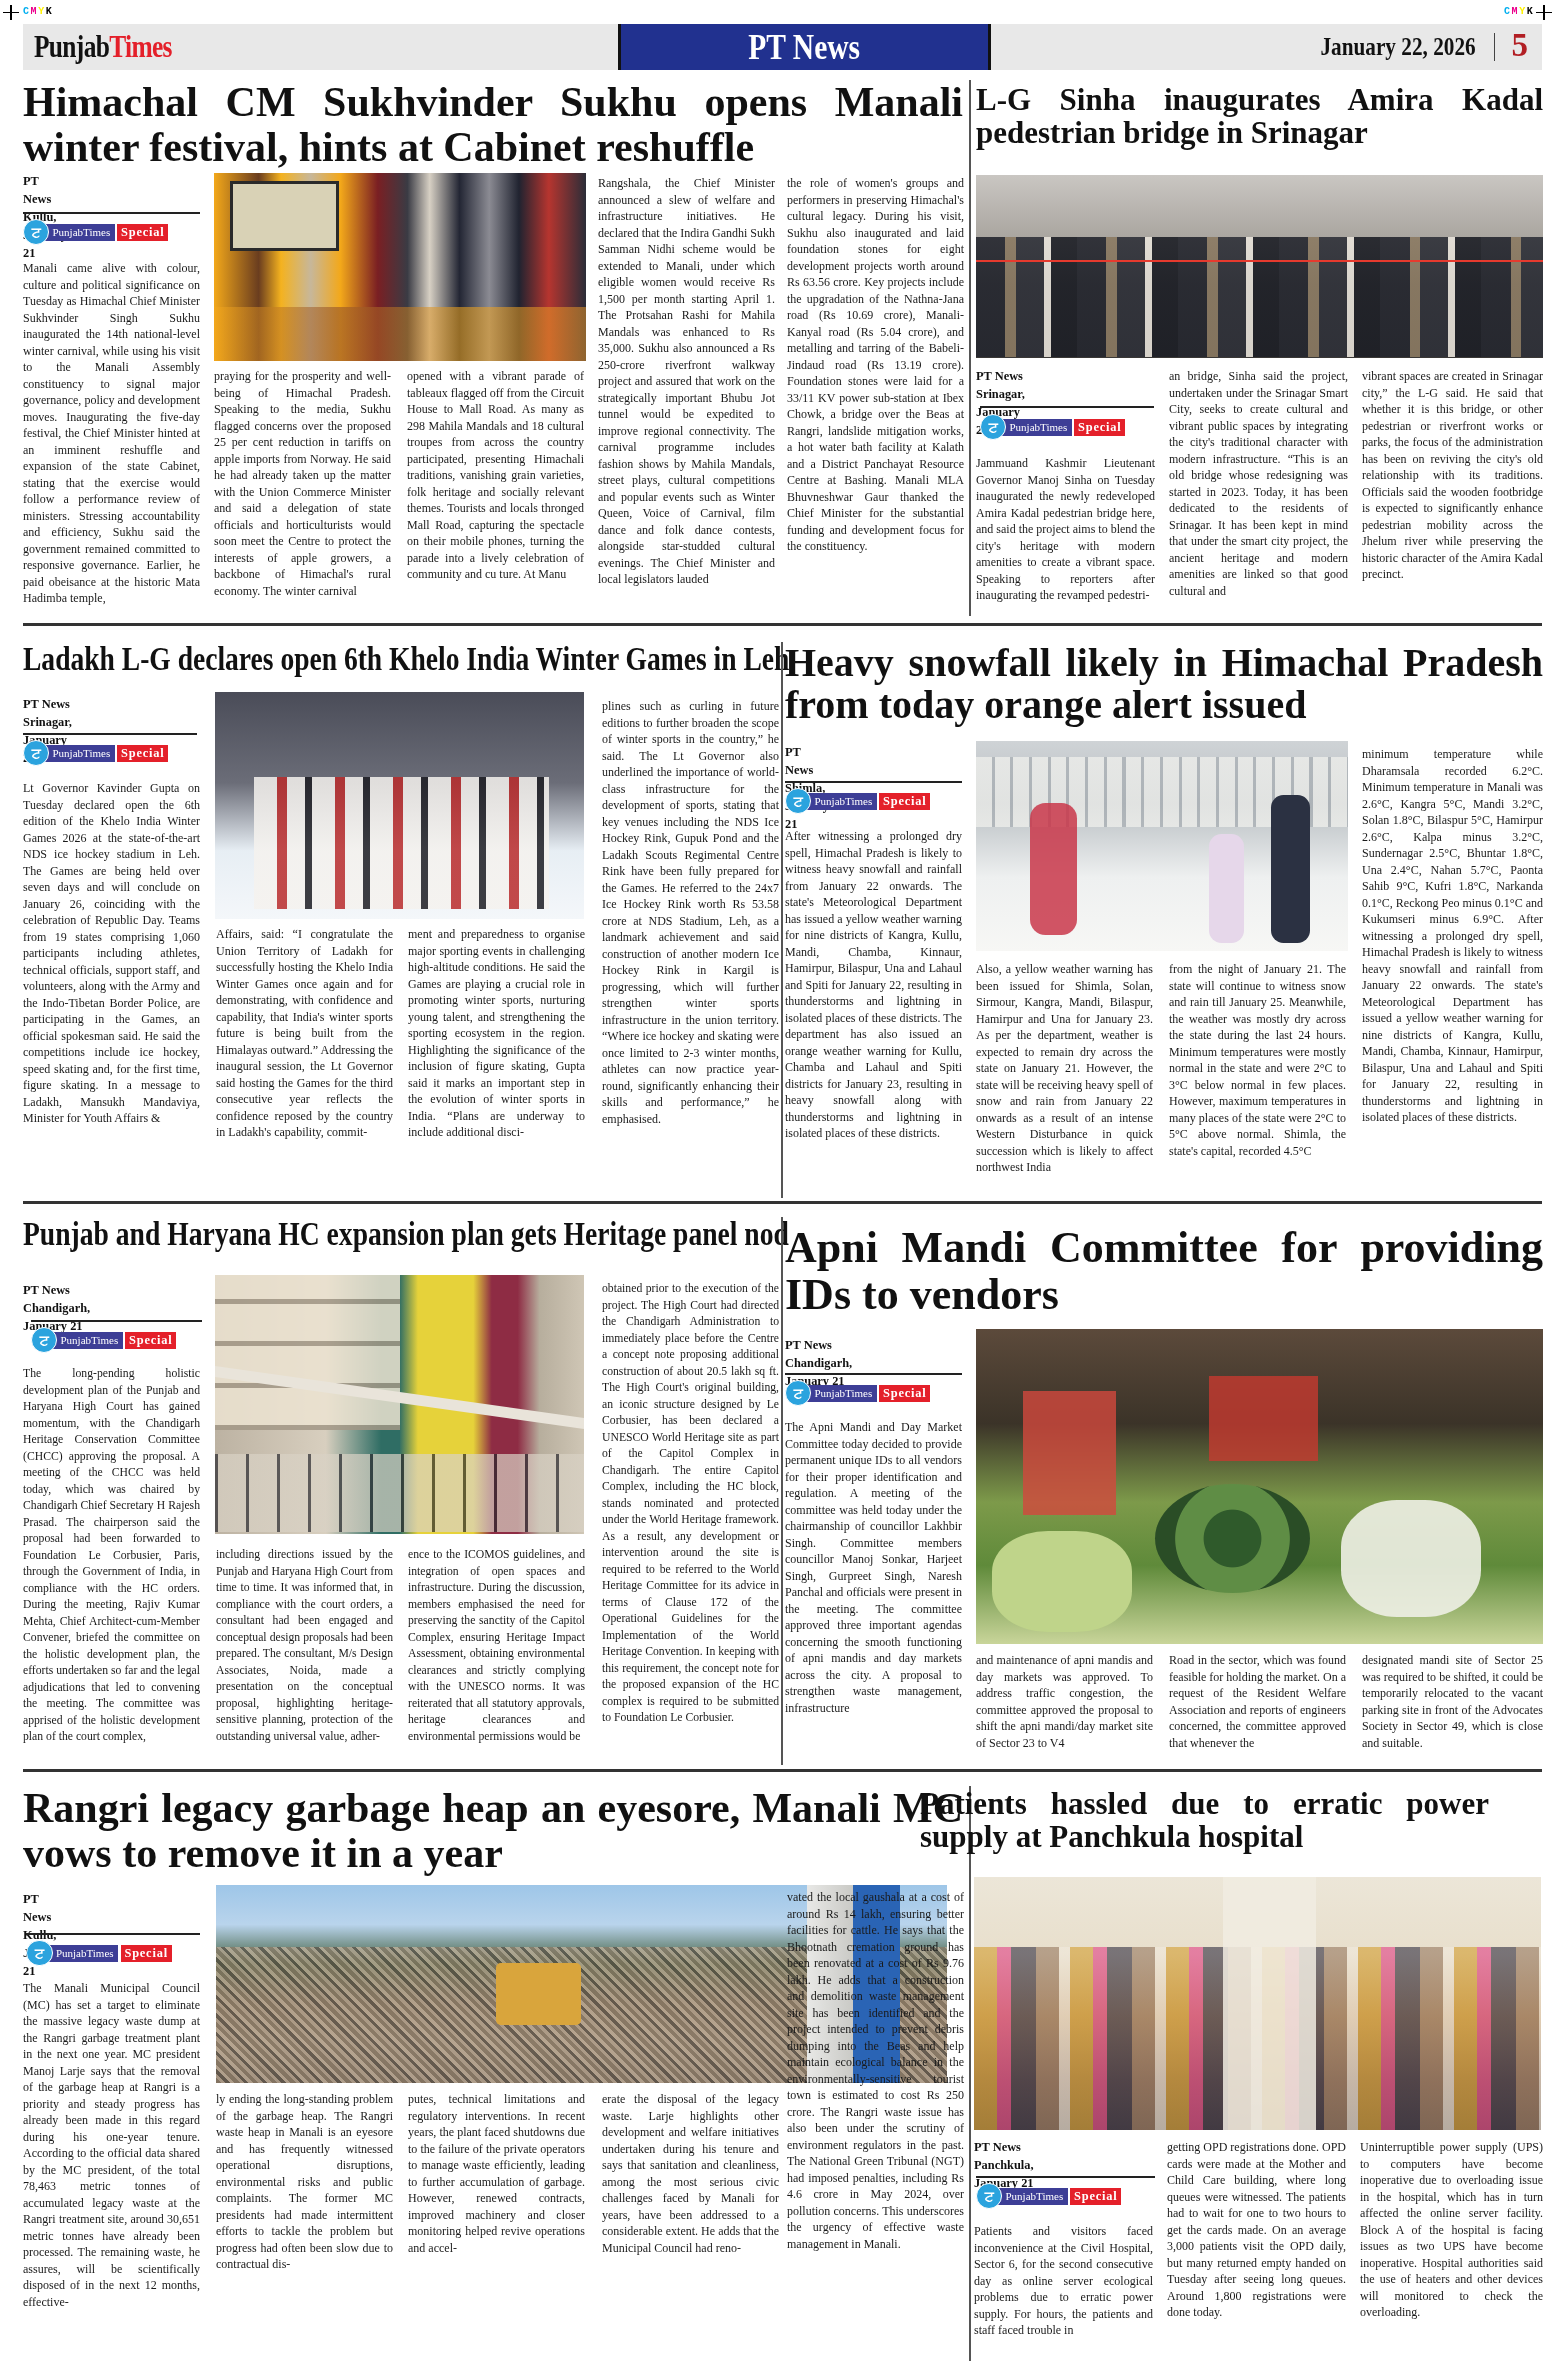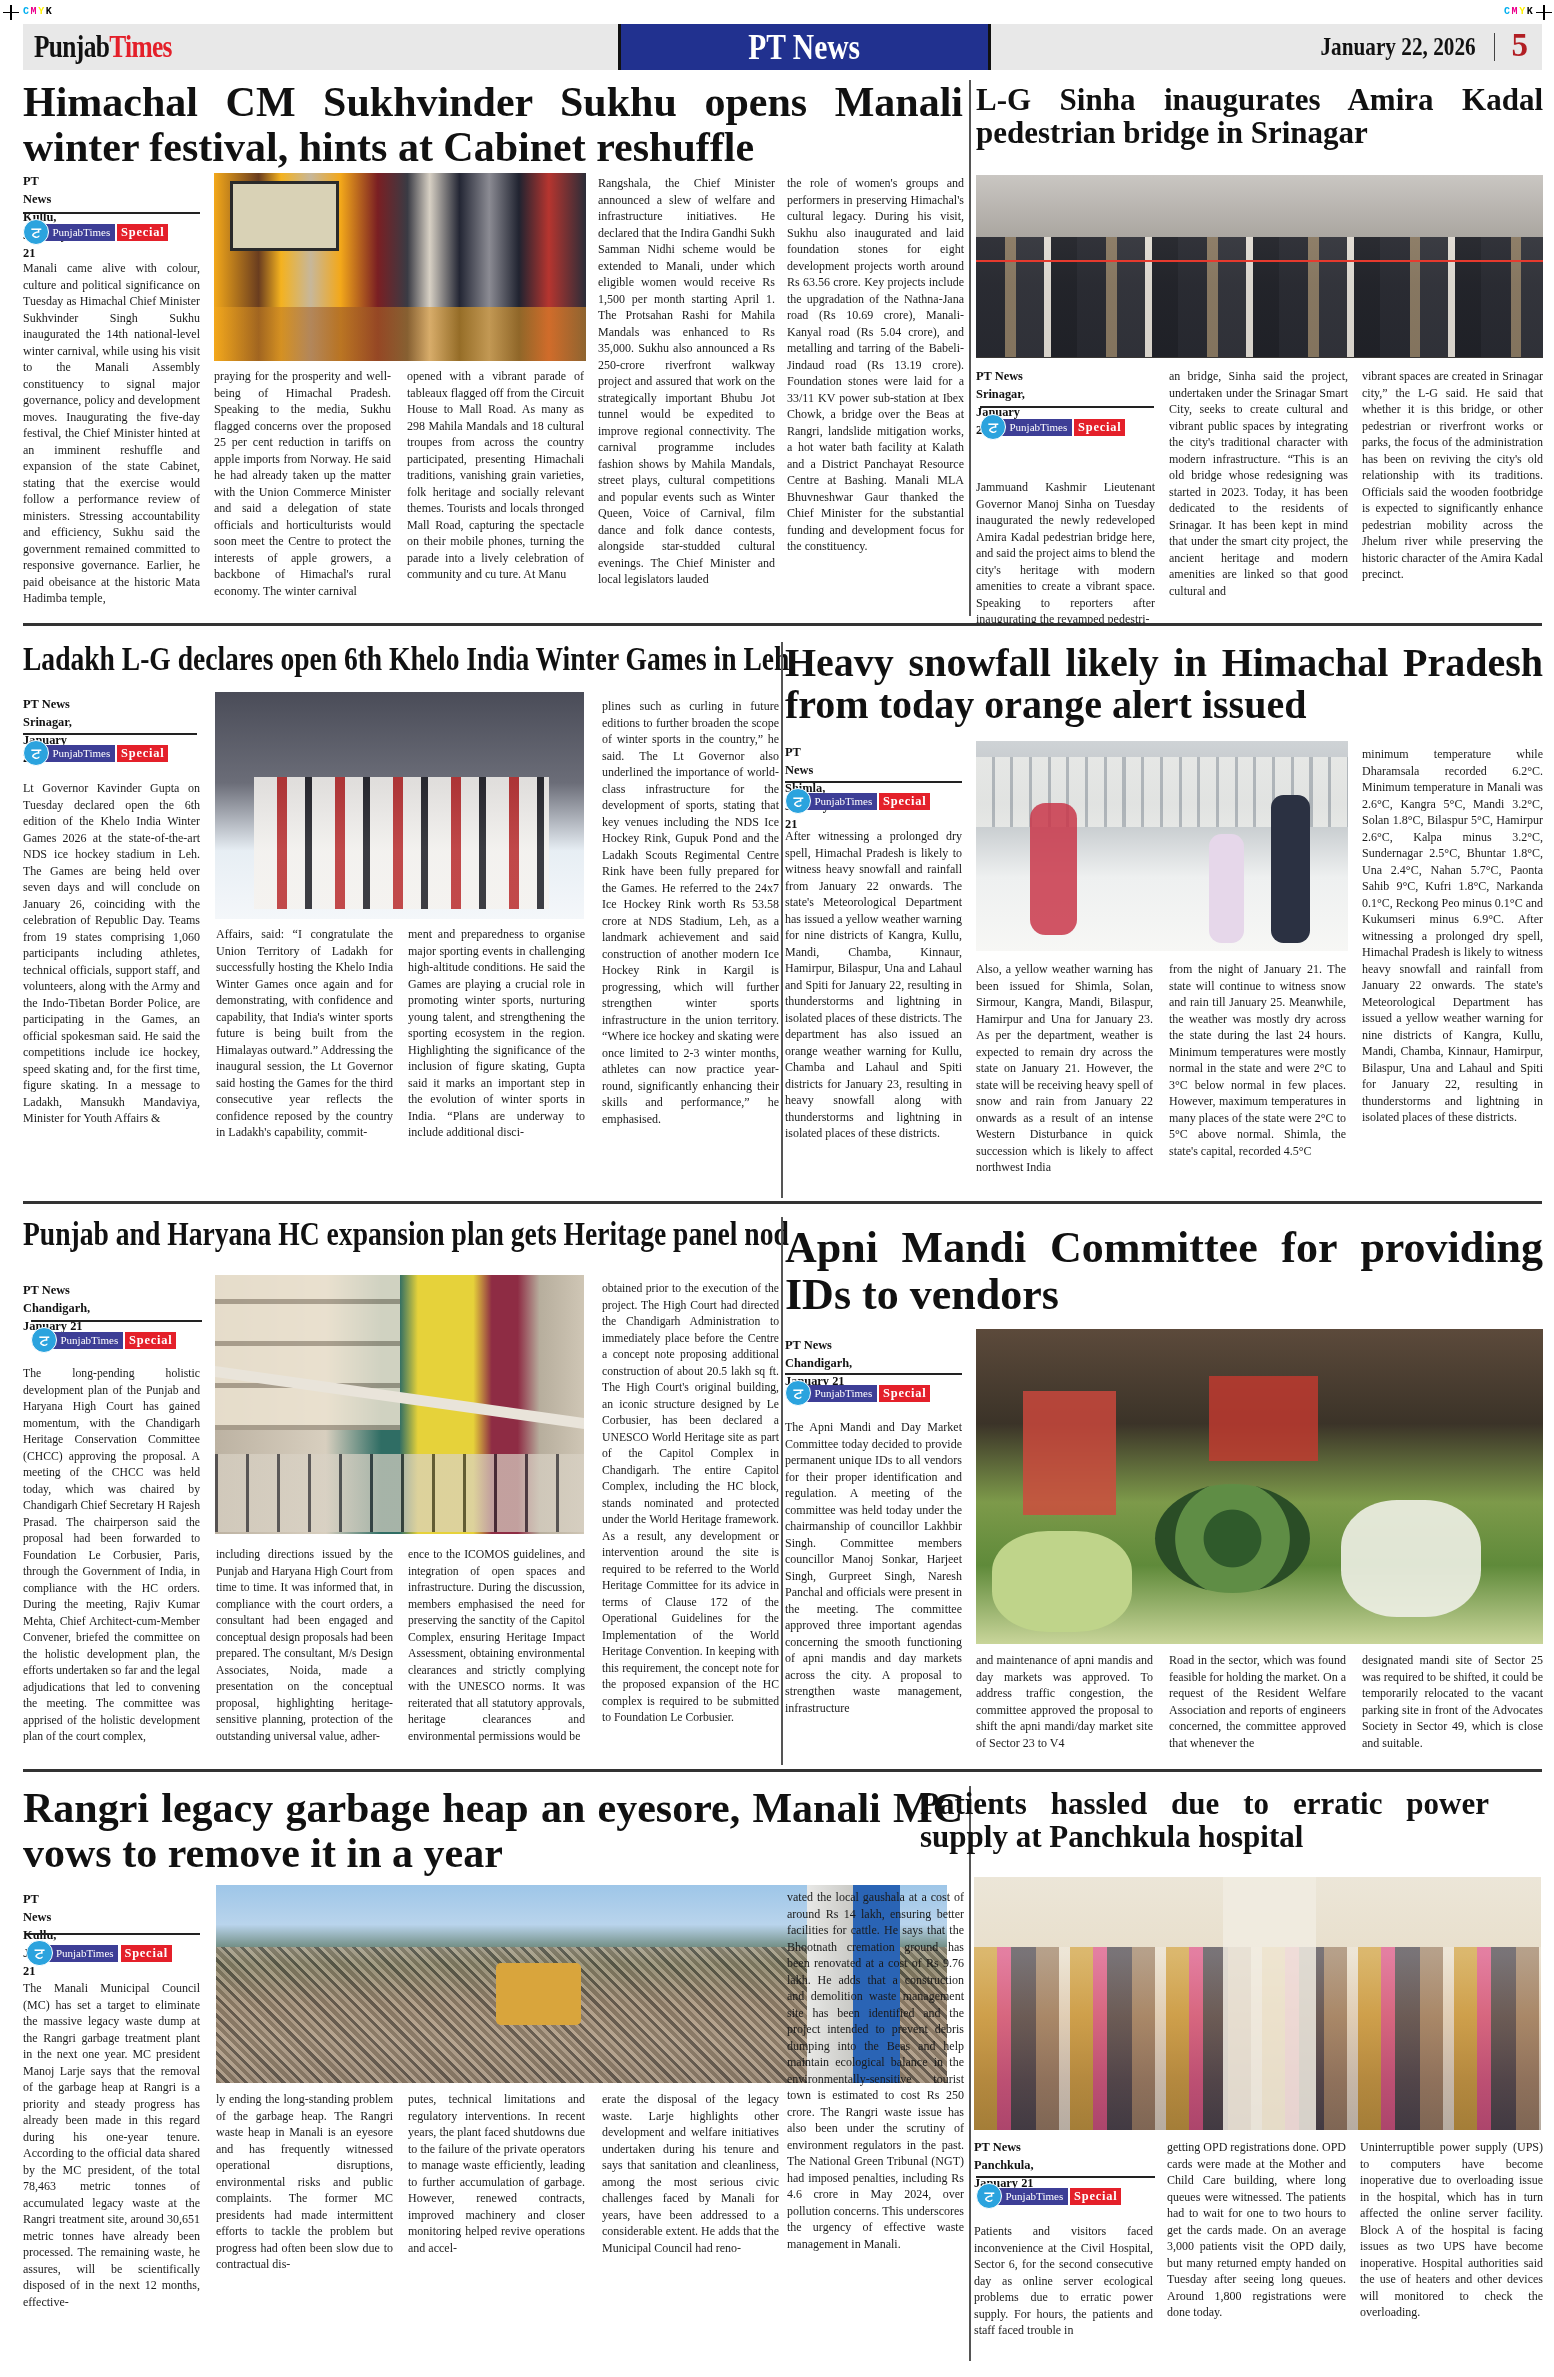--- a/index.html
+++ b/index.html
@@ -85,21 +85,21 @@
   <div class="byline" style="left:976px;top:368px;">
     <div>PT News</div>
     <div>Srinagar, January 21</div>
   </div>
   <div class="rule" style="left:980px;top:406px;width:174px;"></div>
   <div class="badge" style="left:980px;top:417px;">
     <span class="logo">ਟ</span>
     <span class="pt">PunjabTimes</span>
     <span class="sp">Special</span>
   </div>
-  <div class="col" style="left:976px;top:455px;width:179px;margin-top:24px;">Jammuand Kashmir Lieutenant Governor Manoj Sinha on Tuesday inaugurated the newly redeveloped Amira Kadal pedestrian bridge here, and said the project aims to blend the city's heritage with modern amenities to create a vibrant space. Speaking to reporters after inaugurating the revamped pedestri-</div>
+  <div class="col" style="left:976px;top:455px;width:179px;">Jammuand Kashmir Lieutenant Governor Manoj Sinha on Tuesday inaugurated the newly redeveloped Amira Kadal pedestrian bridge here, and said the project aims to blend the city's heritage with modern amenities to create a vibrant space. Speaking to reporters after inaugurating the revamped pedestri-</div>
   <div class="col" style="left:1169px;top:368px;width:179px;">an bridge, Sinha said the project, undertaken under the Srinagar Smart City, seeks to create cultural and vibrant public spaces by integrating the city's traditional character with modern infrastructure. “This is an old bridge whose redesigning was started in 2023. Today, it has been dedicated to the residents of Srinagar. It has been kept in mind that under the smart city project, the ancient heritage and modern amenities are linked so that good cultural and</div>
   <div class="col" style="left:1362px;top:368px;width:181px;">vibrant spaces are created in Srinagar city,” the L-G said. He said that whether it is this bridge, or other pedestrian or riverfront works or parks, the focus of the administration has been on reviving the city's old relationship with its traditions. Officials said the wooden footbridge is expected to significantly enhance pedestrian mobility across the Jhelum river while preserving the historic character of the Amira Kadal precinct.</div>
 </article>
 
 <div class="hline" style="left:23px;top:623px;width:1519px;"></div>
 
 <article class="article" style="left:0;top:0;">
   <h1 class="headline" style="left: 23px; top: 642px; width: 758px; font-size: 33px; white-space: nowrap; transform: scaleX(0.83476);">Ladakh L-G declares open 6th Khelo India Winter Games in Leh</h1>
   <div class="byline" style="left:23px;top:696px;">
     <div>PT News</div>

